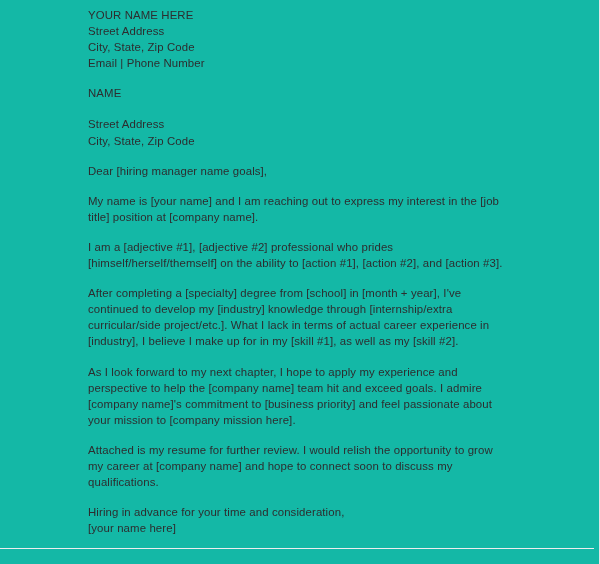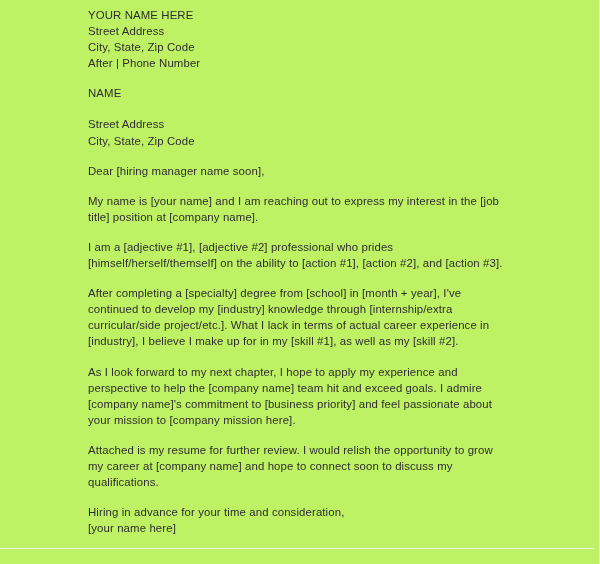--- a/index.html
+++ b/index.html
@@ -10,21 +10,21 @@
     width: 600px;
     height: 564px;
     background: #ffffff;
     font-family: "Liberation Sans", sans-serif;
     overflow: hidden;
   }
   .page {
     position: relative;
     width: 600px;
     height: 564px;
-    background: #bef264;
+    background: #14b8a6;
     box-sizing: border-box;
     border-right: 1px solid #e6e6e8;
   }
   .letter {
     position: absolute;
     left: 88px;
     top: 7px;
     width: 422px;
   }
   .line,
@@ -57,37 +57,37 @@
 <body>
 
 <div class="page">
 
   <div class="letter">
 
     <div class="block">
       <div class="line">YOUR NAME HERE</div>
       <div class="line">Street Address</div>
       <div class="line">City, State, Zip Code</div>
-      <div class="line">After | Phone Number</div>
+      <div class="line">Email | Phone Number</div>
     </div>
 
     <div class="gap-date"></div>
 
     <div class="line">NAME</div>
 
     <div class="gap-recip"></div>
 
     <div class="block">
       <div class="line">Street Address</div>
       <div class="line">City, State, Zip Code</div>
     </div>
 
     <div class="gap-salut"></div>
 
-    <div class="line">Dear [hiring manager name soon],</div>
+    <div class="line">Dear [hiring manager name goals],</div>
 
     <div class="para-spacer"></div>
     <p class="para">My name is [your name] and I am reaching out to express my interest in the [job title] position at [company name].</p>
 
     <div class="para-spacer"></div>
     <p class="para">I am a [adjective #1], [adjective #2] professional who prides [himself/herself/themself] on the ability to [action #1], [action #2], and [action #3].</p>
 
     <div class="para-spacer"></div>
     <p class="para">After completing a [specialty] degree from [school] in [month + year], I've continued to develop my [industry] knowledge through [internship/extra curricular/side project/etc.].  What I lack in terms of actual career experience in [industry], I believe I make up for in my [skill #1], as well as my [skill #2].</p>
 

